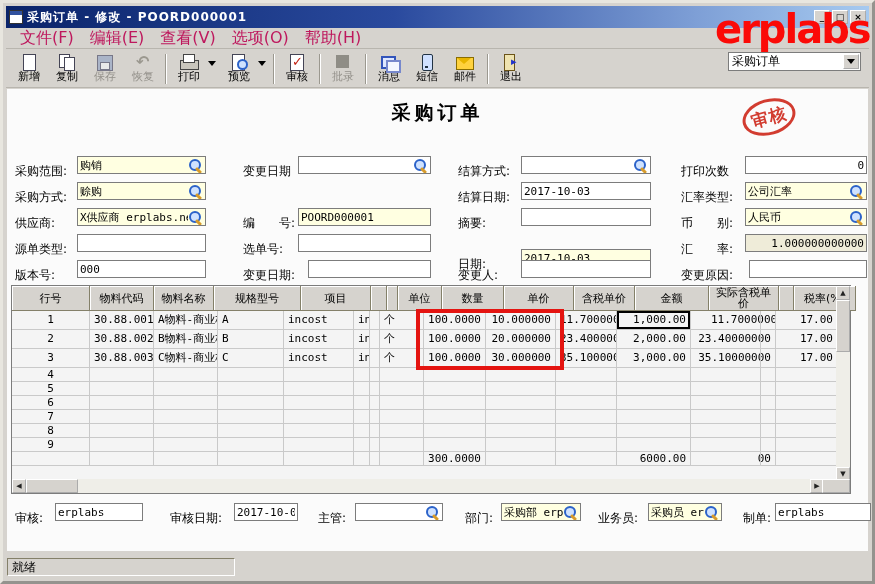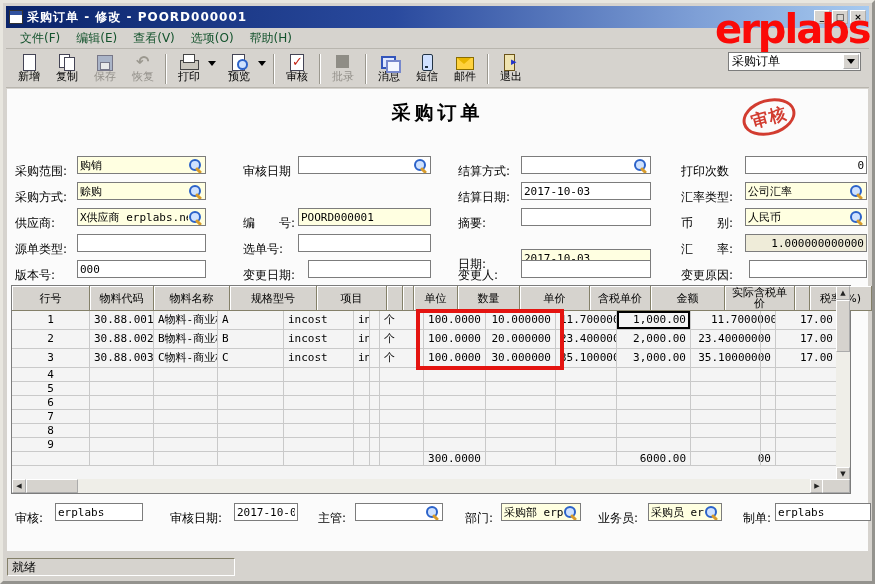--- a/index.html
+++ b/index.html
@@ -9,21 +9,21 @@
   .titlebar{position:absolute;left:3px;top:3px;right:3px;height:22px;
     background:linear-gradient(90deg,#0a246a 0%,#2a4a9e 45%,#7e9fd6 80%,#a6caf0 100%);
     display:flex;align-items:center;padding:0 3px;color:#fff;}
   .appicon{width:14px;height:14px;background:#fff;border:1px solid #333;position:relative;margin-right:4px;flex:none;}
   .appicon::before{content:'';position:absolute;left:0;right:0;top:0;height:4px;background:#31519e;}
   .title-text{font-size:12px;font-weight:bold;letter-spacing:1px;white-space:nowrap;}
   .winbtns{margin-left:auto;display:flex;gap:2px;}
   .winbtn{width:16px;height:14px;background:#d6d3ce;border:1px outset #fff;font-size:9px;line-height:12px;text-align:center;color:#000;font-weight:bold;}
   
   .menubar{position:absolute;left:3px;top:26px;right:3px;height:20px;display:flex;align-items:center;border-bottom:1px solid #b8b5ae;background:#d6d3ce;padding-left:6px;}
-  .menu-item{font-size:12px;padding:2px 8px;color:#14532d;}
+  .menu-item{font-size:16px;padding:2px 8px;color:#be185d;}
   
   .toolbar{position:absolute;left:3px;top:47px;right:3px;height:38px;background:#d6d3ce;border-bottom:1px solid #b8b5ae;display:flex;align-items:center;padding-left:4px;}
   .tsep{width:2px;height:30px;border-left:1px solid #9b988f;border-right:1px solid #fff;margin:0 3px;flex:none;}
   .tbtn{width:38px;height:34px;display:flex;flex-direction:column;align-items:center;justify-content:center;font-size:11px;color:#000;flex:none;}
   .tbtn.dis{color:#93908a;}
   .tbtn .lblt{line-height:12px;white-space:nowrap;}
   .witharrow{display:flex;align-items:center;flex:none;}
   .droparrow{width:0;height:0;border-left:4px solid transparent;border-right:4px solid transparent;border-top:5px solid #000;margin:0 4px 10px 0;}
   .ic{width:20px;height:17px;position:relative;flex:none;}
   .ic-new::before{content:'';position:absolute;left:4px;top:0;width:11px;height:15px;background:#fff;border:1px solid #445;}
@@ -190,21 +190,21 @@
   <div class="stamp">审核</div>
 
   <div class="fld" style="left:12px;top:153px;">
     <span class="lbl">采购范围:</span>
     <span class="inp yellow" style="left:62px;width:129px;">
         <span class="val">购销</span>
         <i class="magicon"></i>
       </span>
   </div>
   <div class="fld" style="left:240px;top:153px;">
-    <span class="lbl">审核日期</span>
+    <span class="lbl">变更日期</span>
     <span class="inp" style="left:55px;width:133px;">
         <span class="val"></span>
         <i class="magicon"></i>
       </span>
   </div>
   <div class="fld" style="left:455px;top:153px;">
     <span class="lbl">结算方式:</span>
     <span class="inp" style="left:63px;width:130px;">
         <span class="val"></span>
         <i class="magicon"></i>
@@ -312,21 +312,21 @@
     <span class="lbl">变更原因:</span>
     <span class="inp" style="left:68px;width:118px;">
         <span class="val"></span>
       </span>
   </div>
 
   <div class="grid">
     <div class="ghead" id="ghead">
         <div class="gh" style="width: 78px;">行号</div>
         <div class="gh" style="width: 64px;">物料代码</div>
-        <div class="gh" style="width: 76px;">物料名称</div>
+        <div class="gh" style="width: 60px;">物料名称</div>
         <div class="gh" style="width: 87px;">规格型号</div>
         <div class="gh" style="width: 70px;">项目</div>
         <div class="gh" style="width: 16px;"></div>
         <div class="gh" style="width: 10px;"></div>
         <div class="gh" style="width: 44px;">单位</div>
         <div class="gh" style="width: 62px;">数量</div>
         <div class="gh" style="width: 70px;">单价</div>
         <div class="gh" style="width: 61px;">含税单价</div>
         <div class="gh" style="width: 74px;">金额</div>
         <div class="gh" style="width: 70px;">实际含税单价</div>

